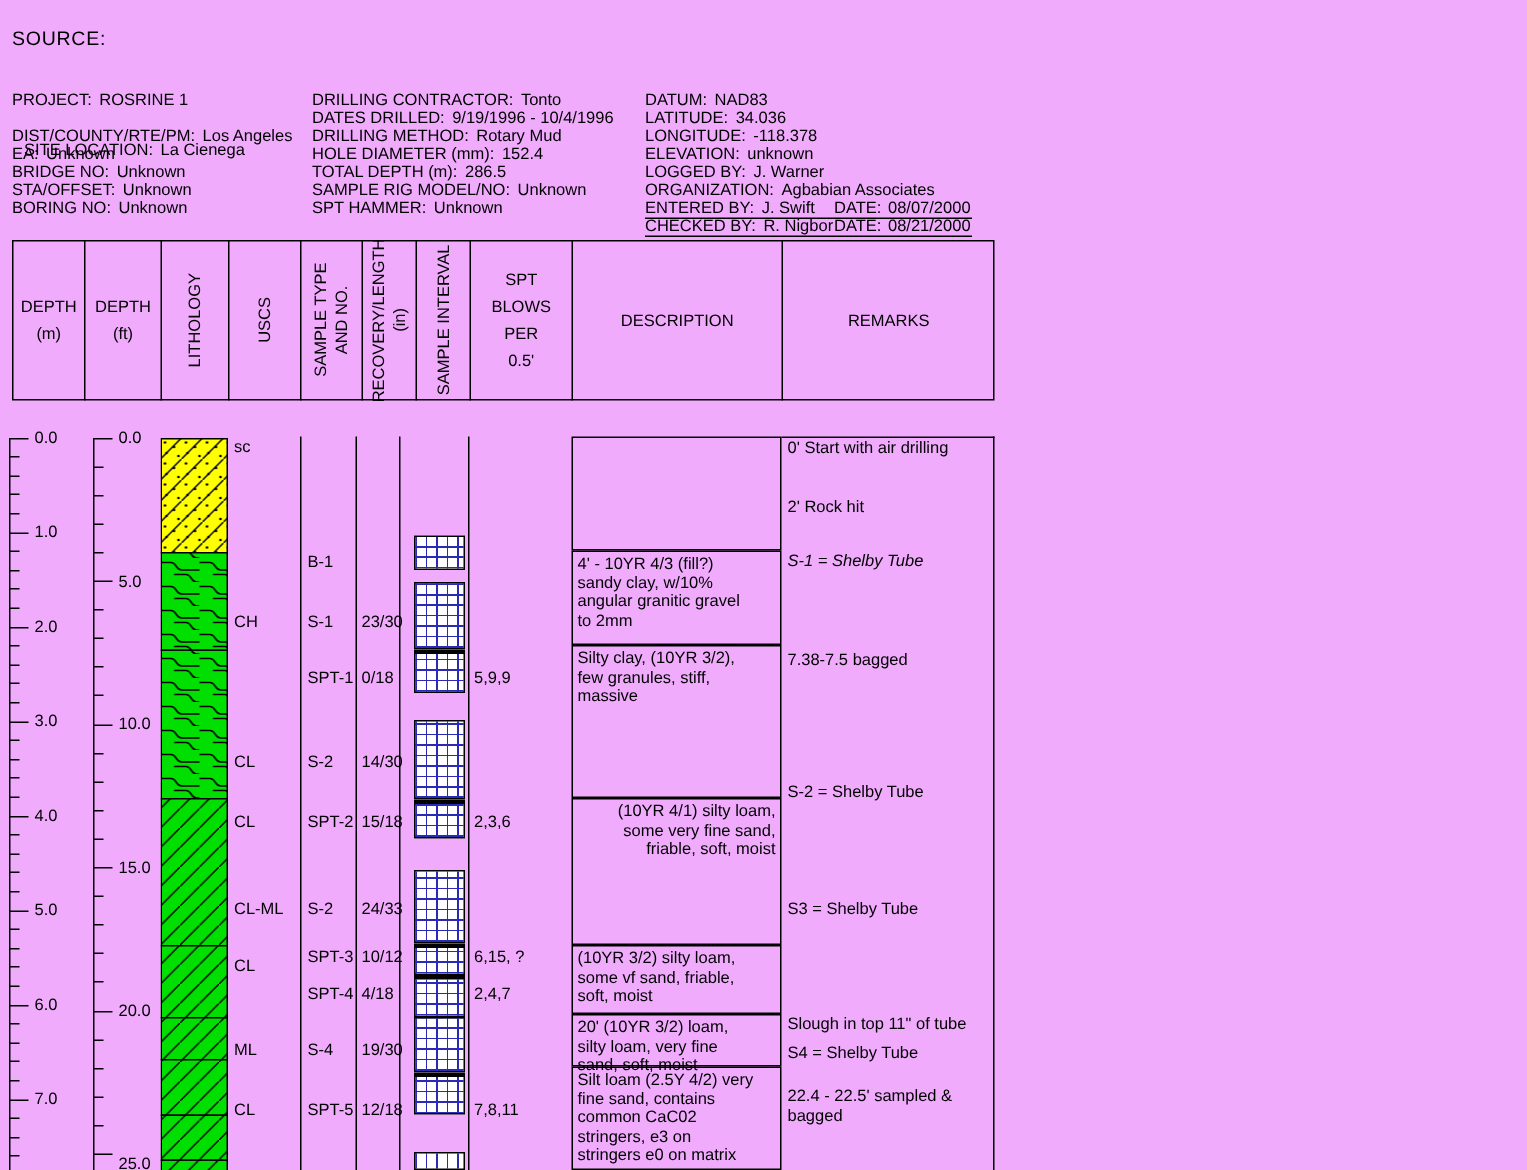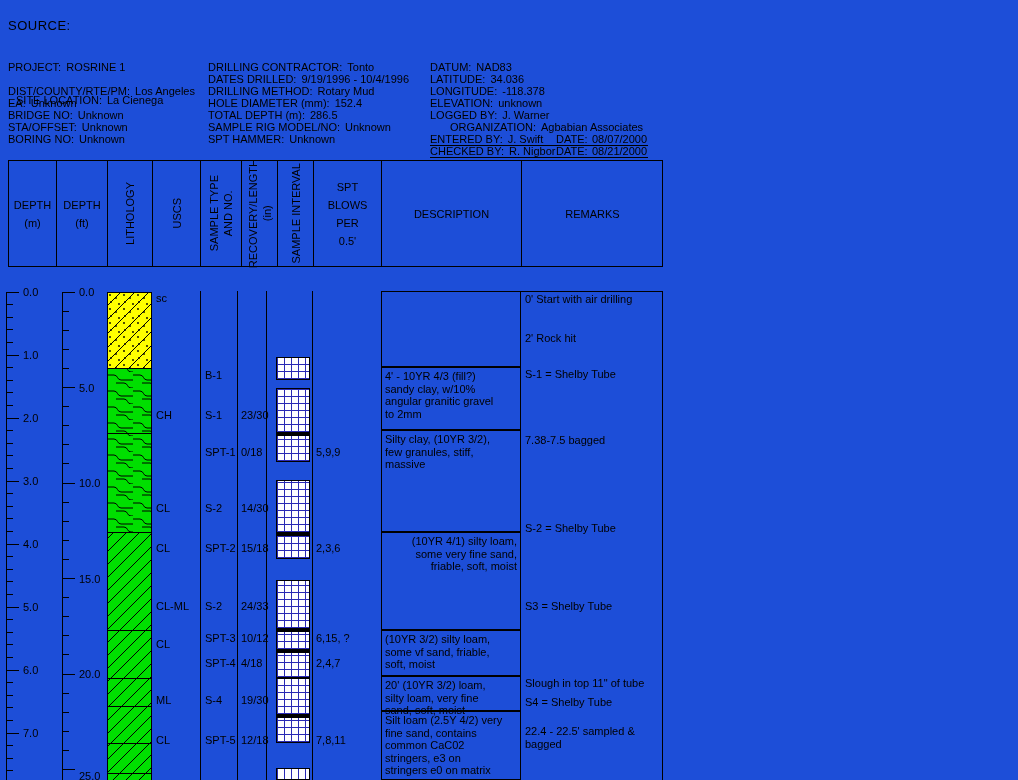--- a/index.html
+++ b/index.html
@@ -1,16 +1,16 @@
 <!DOCTYPE html>
 <html><head>
 <meta charset="utf-8">
 <style>
   html,body{margin:0;padding:0;background:#fff;}
-  .page{position:relative;width:1018px;height:780px;background:#1d4ed8;overflow:hidden;
+  .page{position:relative;width:1018px;height:780px;background:#f0abfc;overflow:hidden;
         font-family:"Liberation Sans",sans-serif;font-size:11px;color:#000;}
   .abs{position:absolute;}
   .source{font-size:13px;letter-spacing:.5px;}
   .hrow{height:12px;line-height:12px;white-space:nowrap;}
   .ruled{border-bottom:1px solid #000;}
   .vline{width:1px;background:#000;}
   .cell-label{display:flex;align-items:center;justify-content:center;text-align:center;
               white-space:pre-line;line-height:18px;}
   .vert{writing-mode:vertical-rl;transform:rotate(180deg);white-space:pre-line;line-height:14px;text-align:center;}
   .tick{height:1px;background:#000;}
@@ -70,21 +70,21 @@
     <div class="abs hrow" style="left: 208px; top: 85px; width: 190px;"><span>DRILLING METHOD:</span><span style="margin-left: 5px;">Rotary Mud</span></div>
     <div class="abs hrow" style="left: 208px; top: 97px; width: 190px;"><span>HOLE DIAMETER (mm):</span><span style="margin-left: 5px;">152.4</span></div>
     <div class="abs hrow" style="left: 208px; top: 109px; width: 190px;"><span>TOTAL DEPTH (m):</span><span style="margin-left: 5px;">286.5</span></div>
     <div class="abs hrow" style="left: 208px; top: 121px; width: 190px;"><span>SAMPLE RIG MODEL/NO:</span><span style="margin-left: 5px;">Unknown</span></div>
     <div class="abs hrow" style="left: 208px; top: 133px; width: 190px;"><span>SPT HAMMER:</span><span style="margin-left: 5px;">Unknown</span></div>
     <div class="abs hrow" style="left: 430px; top: 61px; width: 218px;"><span>DATUM:</span><span style="margin-left: 5px;">NAD83</span></div>
     <div class="abs hrow" style="left: 430px; top: 73px; width: 218px;"><span>LATITUDE:</span><span style="margin-left: 5px;">34.036</span></div>
     <div class="abs hrow" style="left: 430px; top: 85px; width: 218px;"><span>LONGITUDE:</span><span style="margin-left: 5px;">-118.378</span></div>
     <div class="abs hrow" style="left: 430px; top: 97px; width: 218px;"><span>ELEVATION:</span><span style="margin-left: 5px;">unknown</span></div>
     <div class="abs hrow" style="left: 430px; top: 109px; width: 218px;"><span>LOGGED BY:</span><span style="margin-left: 5px;">J. Warner</span></div>
-    <div class="abs hrow" style="left: 430px; top: 121px; width: 218px; margin-left: 20px;"><span>ORGANIZATION:</span><span style="margin-left: 5px;">Agbabian Associates</span></div>
+    <div class="abs hrow" style="left: 430px; top: 121px; width: 218px;"><span>ORGANIZATION:</span><span style="margin-left: 5px;">Agbabian Associates</span></div>
     <div class="abs hrow ruled" style="left: 430px; top: 133px; width: 218px;"><span>ENTERED BY:</span><span style="margin-left: 5px;">J. Swift</span><span style="position: absolute; left: 126px; top: 0px;">DATE:</span><span style="position: absolute; left: 162px; top: 0px;">08/07/2000</span></div>
     <div class="abs hrow ruled" style="left: 430px; top: 145px; width: 218px;"><span>CHECKED BY:</span><span style="margin-left: 5px;">R. Nigbor</span><span style="position: absolute; left: 126px; top: 0px;">DATE:</span><span style="position: absolute; left: 162px; top: 0px;">08/21/2000</span></div>
     <div class="abs" style="left: 8px; top: 160px; width: 653px; height: 105px; border: 1px solid rgb(0, 0, 0);"></div>
     <div class="abs vline" style="left: 56px; top: 160px; height: 107px;"></div>
     <div class="abs vline" style="left: 107px; top: 160px; height: 107px;"></div>
     <div class="abs vline" style="left: 152px; top: 160px; height: 107px;"></div>
     <div class="abs vline" style="left: 200px; top: 160px; height: 107px;"></div>
     <div class="abs vline" style="left: 241px; top: 160px; height: 107px;"></div>
     <div class="abs vline" style="left: 277px; top: 160px; height: 107px;"></div>
     <div class="abs vline" style="left: 313px; top: 160px; height: 107px;"></div>
@@ -253,21 +253,21 @@
 silty loam, very fine
 sand, soft, moist</div>
     <div class="abs desc" style="left: 381px; top: 711px; width: 140px; height: 69px;">Silt loam (2.5Y 4/2) very
 fine sand, contains
 common CaC02
 stringers, e3 on
 stringers e0 on matrix</div>
     <div class="abs" style="left: 521px; top: 291px; width: 142px; height: 489px; box-sizing: border-box; border-top: 1px solid rgb(0, 0, 0); border-right: 1px solid rgb(0, 0, 0);"></div>
     <div class="abs note" style="left: 525px; top: 293px; width: 135px;">0' Start with air drilling</div>
     <div class="abs note" style="left: 525px; top: 332px; width: 135px;">2' Rock hit</div>
-    <div class="abs note" style="left: 525px; top: 368px; width: 135px;">S-1 = Shelby Tube</div>
+    <div class="abs note" style="left: 525px; top: 368px; width: 135px; font-style: italic;">S-1 = Shelby Tube</div>
     <div class="abs note" style="left: 525px; top: 434px; width: 135px;">7.38-7.5 bagged</div>
     <div class="abs note" style="left: 525px; top: 522px; width: 135px;">S-2 = Shelby Tube</div>
     <div class="abs note" style="left: 525px; top: 600px; width: 135px;">S3 = Shelby Tube</div>
     <div class="abs note" style="left: 525px; top: 677px; width: 135px;">Slough in top 11" of tube</div>
     <div class="abs note" style="left: 525px; top: 696px; width: 135px;">S4 = Shelby Tube</div>
     <div class="abs note" style="left: 525px; top: 725px; width: 135px;">22.4 - 22.5' sampled &amp;
 bagged</div>
   </div>
 
 </body></html>

